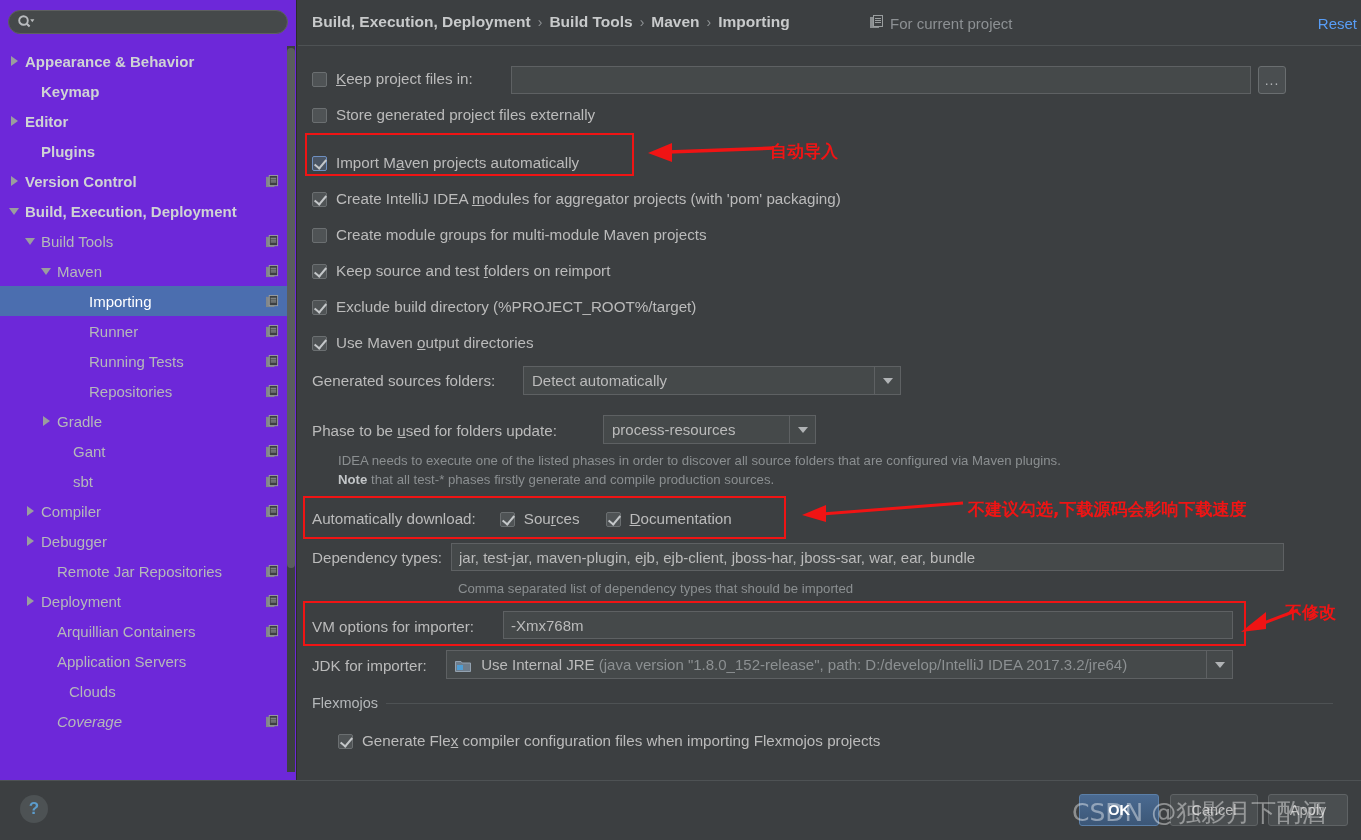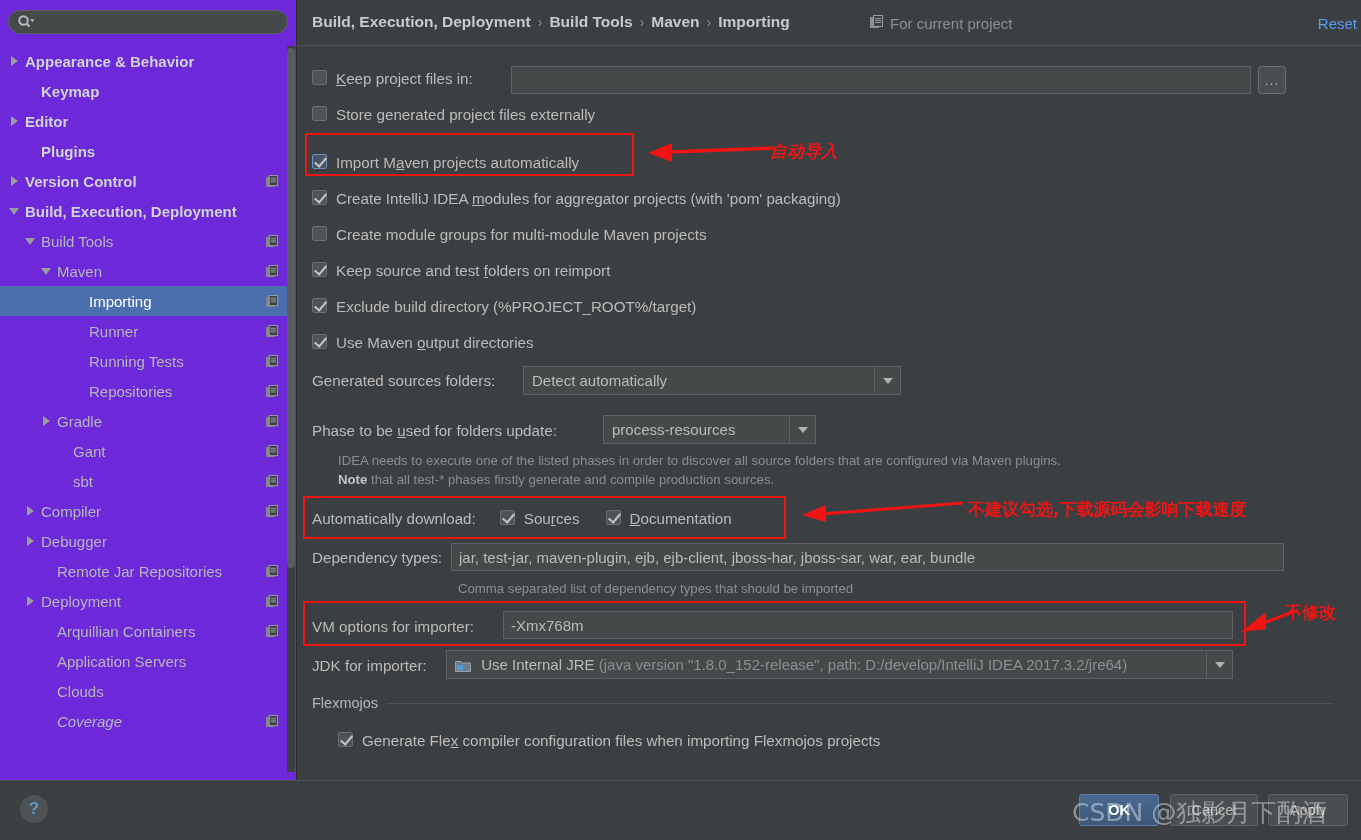--- a/index.html
+++ b/index.html
@@ -113,21 +113,21 @@
     position: absolute; right: 4px; top: 15px;
     font-size: 15px; font-weight: normal; color: #589df6;
     cursor: pointer;
   }
   .panel-divider {
     position: absolute; left: 0; top: 45px; width: 1063px;
     height: 1px; background: #4e5254;
   }
 
   
-  .row { position: absolute; display: flex; align-items: flex-start; }
+  .row { position: absolute; display: flex; align-items: flex-end; }
   .lbl { font-size: 15.2px; color: #bbbbbb; white-space: nowrap; }
   .lbl u { text-decoration: underline; }
 
   .cb {
     width: 15px; height: 15px;
     border: 1px solid #6b6f71;
     background: #4f5355;
     border-radius: 2px;
     margin-right: 9px;
     flex: 0 0 15px;
@@ -448,21 +448,21 @@
               <rect x="3.5" y="0.5" width="9" height="11" fill="#3c3f41" stroke="#9a9e9f"></rect>
               <line x1="5" y1="3.5" x2="11" y2="3.5" stroke="#9a9e9f"></line>
               <line x1="5" y1="5.5" x2="11" y2="5.5" stroke="#9a9e9f"></line>
               <line x1="5" y1="7.5" x2="11" y2="7.5" stroke="#9a9e9f"></line>
             </svg></span>
         </div>
         <div class="tree-row" style="padding-left: 40px;">
           <span class="arrow"></span>
           <span class="label">Application Servers</span>
         </div>
-        <div class="tree-row" style="padding-left: 40px;">
+        <div class="tree-row" style="padding-left: 40px; margin-left: 12px;">
           <span class="arrow"></span>
           <span class="label">Clouds</span>
         </div>
         <div class="tree-row" style="padding-left: 40px; font-style: italic;">
           <span class="arrow"></span>
           <span class="label">Coverage</span>
           <span class="copy-icon"><svg width="13" height="13" viewBox="0 0 14 14">
               <rect x="0.5" y="2.5" width="8" height="10" fill="#83878a" stroke="#83878a"></rect>
               <rect x="3.5" y="0.5" width="9" height="11" fill="#3c3f41" stroke="#9a9e9f"></rect>
               <line x1="5" y1="3.5" x2="11" y2="3.5" stroke="#9a9e9f"></line>
@@ -611,21 +611,21 @@
   </div>
 
   <div class="redbox" style="left:305px; top:133px; width:329px; height:43px;"></div>
   <div class="redbox" style="left:303px; top:496px; width:483px; height:43px;"></div>
   <div class="redbox" style="left:303px; top:601px; width:943px; height:45px;"></div>
 
   <svg class="redarrow" style="left:646px; top:138px;" width="130" height="30">
     <line x1="128" y1="10" x2="22" y2="14" stroke="#f01414" stroke-width="3.5"></line>
     <polygon points="2,15 26,5 26,24" fill="#f01414"></polygon>
   </svg>
-  <div class="redtext" style="left:770px; top:140px;font-style:italic;">自动导入</div>
+  <div class="redtext" style="left:770px; top:140px;">自动导入</div>
 
   <svg class="redarrow" style="left:800px; top:495px;" width="165" height="30">
     <line x1="163" y1="8" x2="22" y2="19" stroke="#f01414" stroke-width="3"></line>
     <polygon points="2,20 26,10 26,27" fill="#f01414"></polygon>
   </svg>
   <div class="redtext" style="left:968px; top:498px;">不建议勾选,下载源码会影响下载速度</div>
 
   <svg class="redarrow" style="left:1236px; top:604px;" width="66" height="34">
     <line x1="62" y1="6" x2="20" y2="22" stroke="#f01414" stroke-width="3"></line>
     <polygon points="5,28 30,8 30,25" fill="#f01414"></polygon>

